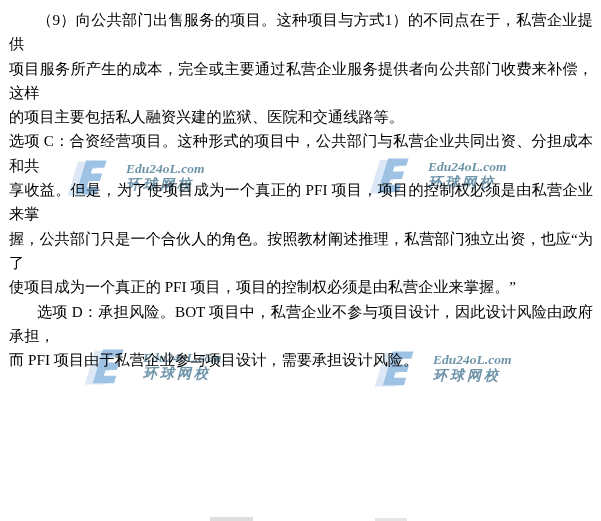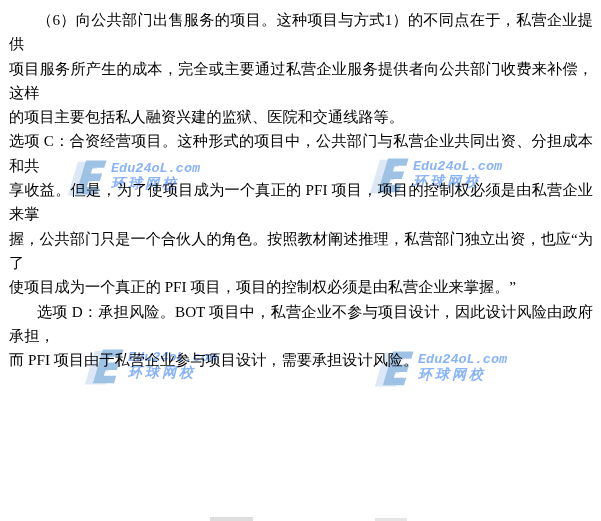--- a/index.html
+++ b/index.html
@@ -27,21 +27,21 @@
   .spacer{height:7px;}
 
   
   .watermark{
     position:absolute;z-index:1;
     display:flex;align-items:flex-start;
     opacity:0.6;
     pointer-events:none;
   }
   .wm-logo{width:44px;height:40px;flex:0 0 auto;}
-  .wm-text{margin:4px 0 0 3px;color:#3b82f6;font-family:Liberation Mono, monospace;}
+  .wm-text{margin:4px 0 0 18px;color:#0c4a6e;font-family:Liberation Serif, serif;}
   .wm-domain{font-style:italic;font-weight:bold;font-size:13.5px;line-height:14px;white-space:nowrap;}
   .wm-cn{font-style:italic;font-weight:bold;font-size:14px;line-height:13px;letter-spacing:3px;margin-top:2px;white-space:nowrap;}
 
   
   .gray-mark{position:absolute;z-index:1;background:#dedede;}
   .gray-mark.m1{left:210px;top:517px;width:43px;height:4px;}
   .gray-mark.m2{left:375px;top:518px;width:32px;height:3px;background:#e6e6e6;}
 </style>
 </head>
 <body>
@@ -95,21 +95,21 @@
     <div class="wm-text">
       <div class="wm-domain">Edu24oL.com</div>
       <div class="wm-cn">环球网校</div>
     </div>
   </div>
 
   <div class="gray-mark m1"></div>
   <div class="gray-mark m2"></div>
 
   <div class="content">
-    <p class="para main-lh ind">（6）向公共部门出售服务的项目。这种项目与方式1）的不同点在于，私营企业提供
+    <p class="para main-lh ind">（9）向公共部门出售服务的项目。这种项目与方式1）的不同点在于，私营企业提供
 项目服务所产生的成本，完全或主要通过私营企业服务提供者向公共部门收费来补偿，这样
 的项目主要包括私人融资兴建的监狱、医院和交通线路等。</p>
     <p class="para main-lh">选项 C：合资经营项目。这种形式的项目中，公共部门与私营企业共同出资、分担成本和共
 享收益。但是，为了使项目成为一个真正的 PFI 项目，项目的控制权必须是由私营企业来掌
 握，公共部门只是一个合伙人的角色。按照教材阐述推理，私营部门独立出资，也应“为了
 使项目成为一个真正的 PFI 项目，项目的控制权必须是由私营企业来掌握。”</p>
     <p class="para main-lh ind">选项 D：承担风险。BOT 项目中，私营企业不参与项目设计，因此设计风险由政府承担，
 而 PFI 项目由于私营企业参与项目设计，需要承担设计风险。</p>
 
     <div class="spacer"></div>

